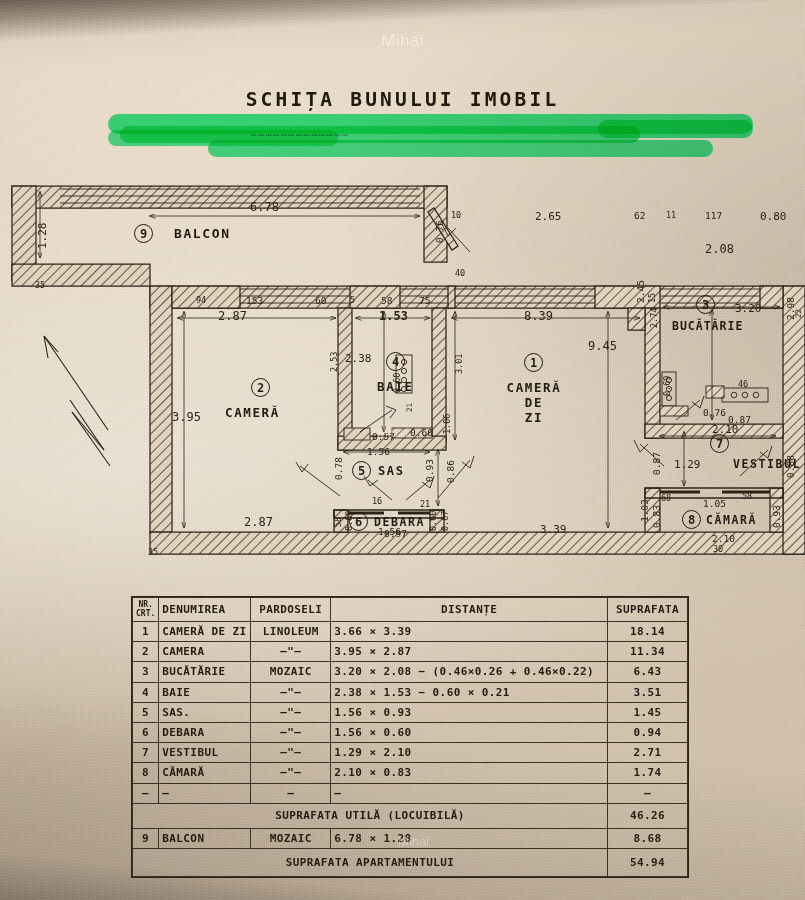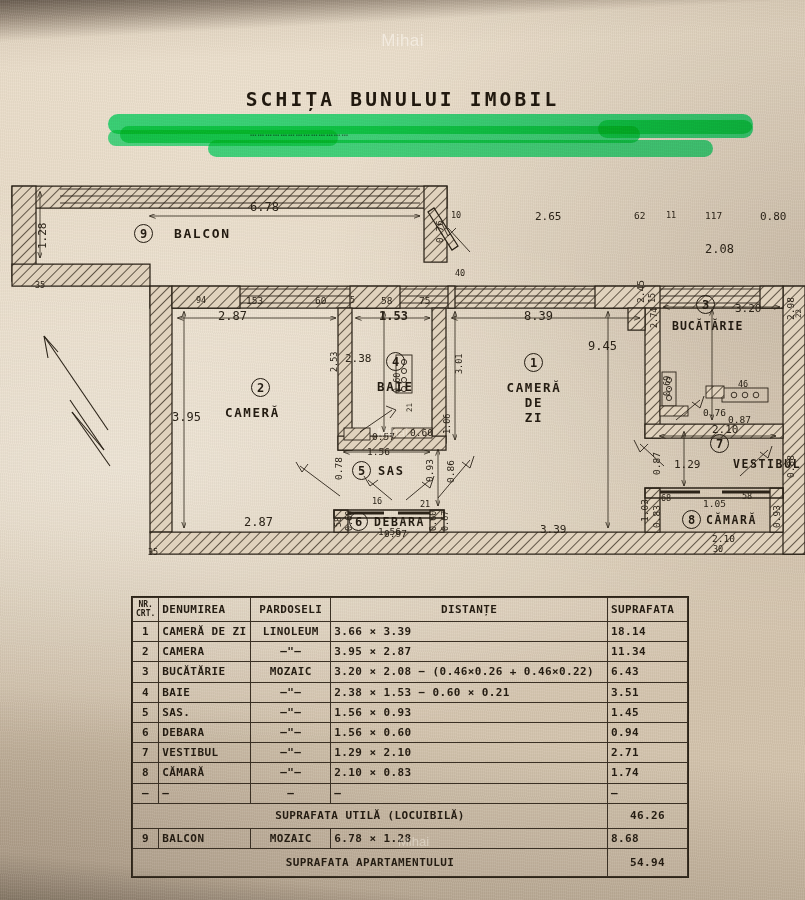--- a/index.html
+++ b/index.html
@@ -155,21 +155,21 @@
     font-size: 11px;
     padding: 0 3px;
     line-height: 1;
     letter-spacing: .4px;
   }
   th { font-size: 12px; letter-spacing: .8px; }
   .c-nr   { width: 26px; text-align: center; font-size: 11.5px; }
   .c-den  { width: 92px; text-align: left; }
   .c-par  { width: 80px; text-align: center; }
   .c-dist { text-align: left; padding-left: 7px; font-size: 12.5px; letter-spacing: .6px; }
-  .c-sup  { width: 80px; text-align: left; font-size: 13px; }
+  .c-sup  { width: 80px; text-align: center; font-size: 13px; }
   .hdr-nr { font-size: 8px; line-height: 1.05; letter-spacing: 0; }
   .sum-row td { text-align: center; font-size: 13.5px; letter-spacing: 1.2px; }
   .sup-val { font-size: 14px; }
   tr { height: 19px; }
 </style>
 </head>
 <body>
 
 <div id="photo">
   <div id="curve"></div>

